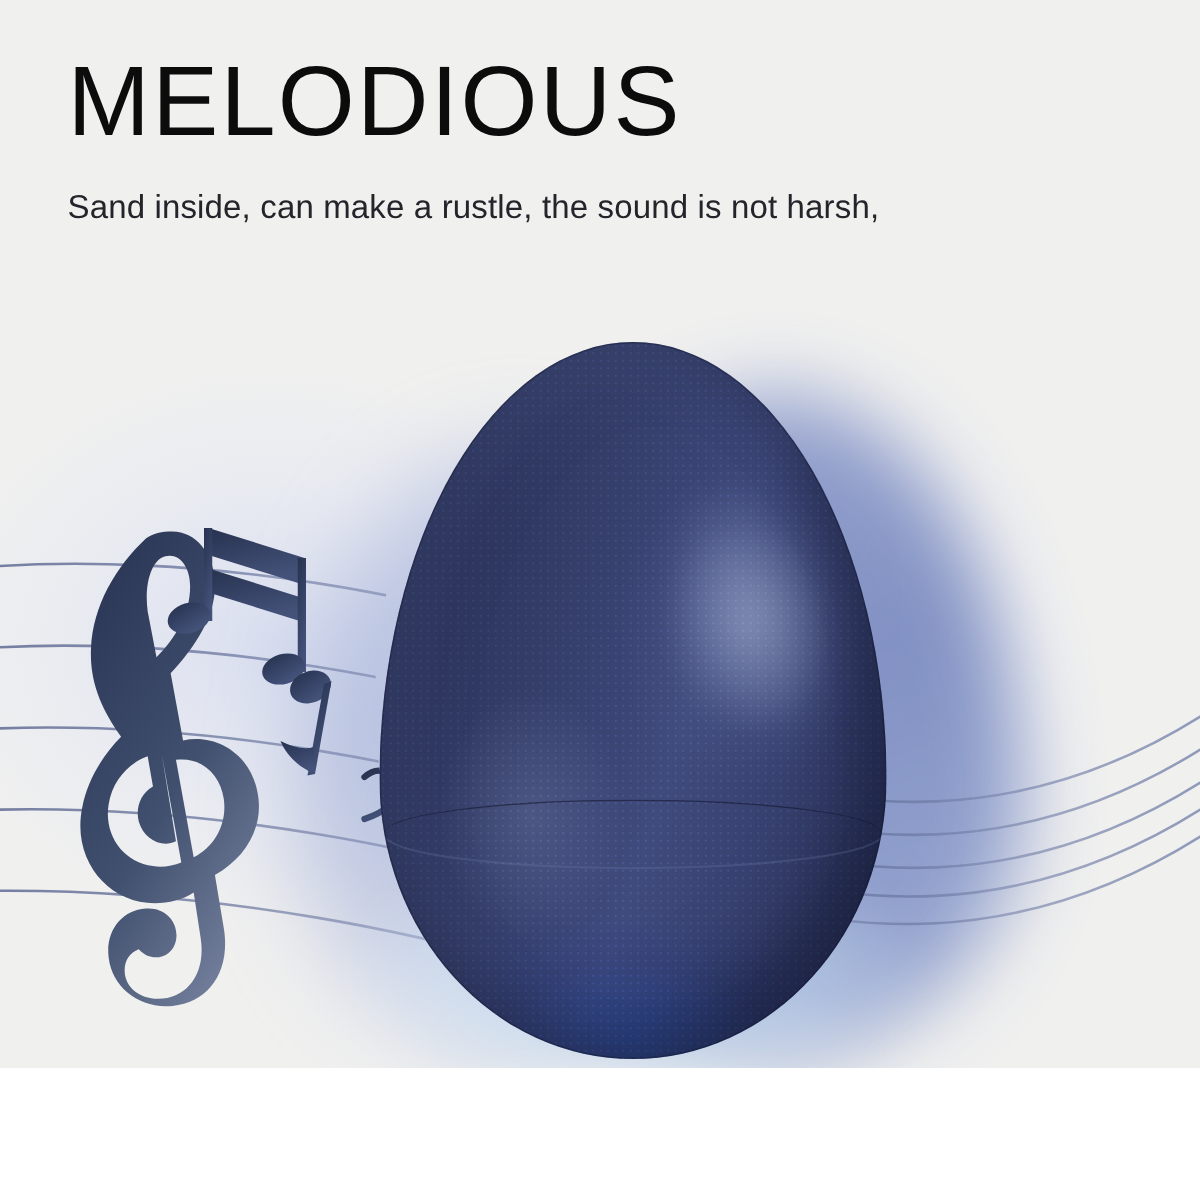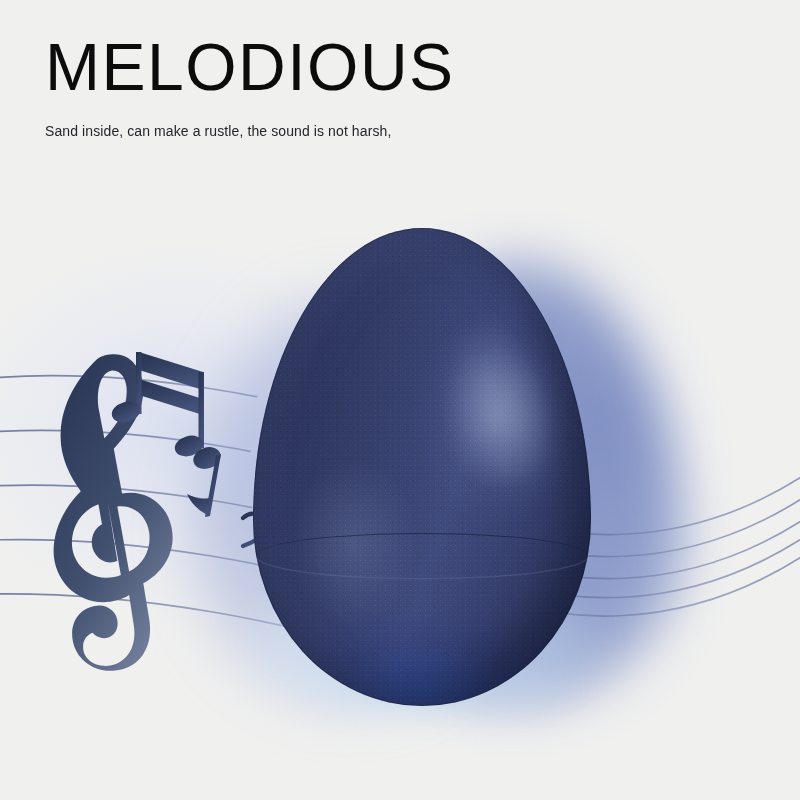--- a/index.html
+++ b/index.html
@@ -8,21 +8,21 @@
     padding: 0;
     background: #ffffff;
   }
   body {
     font-family: "Liberation Sans", sans-serif;
   }
 
   .banner {
     position: relative;
     width: 800px;
-    height: 800px;
+    height: 712px;
     overflow: hidden;
     background: #f0f0ef;
   }
 
   
   .bg-wash {
     position: absolute;
     inset: 0;
     background:
       radial-gradient(ellipse 300px 250px at 180px 430px,
@@ -172,21 +172,21 @@
     font-size: 66px;
     font-weight: 300;
     letter-spacing: 1.5px;
     line-height: 1.04;
     color: #0c0c0c;
     white-space: nowrap;
   }
   .subcopy {
     margin: 18px 0 0 0;
     font-family: "Liberation Sans", sans-serif;
-    font-size: 14px;
+    font-size: 22px;
     font-weight: 400;
     line-height: 1.66;
     letter-spacing: 0.1px;
     color: #24242a;
   }
   .subcopy-line { display: block; }
 </style>
 </head>
 <body>
 

